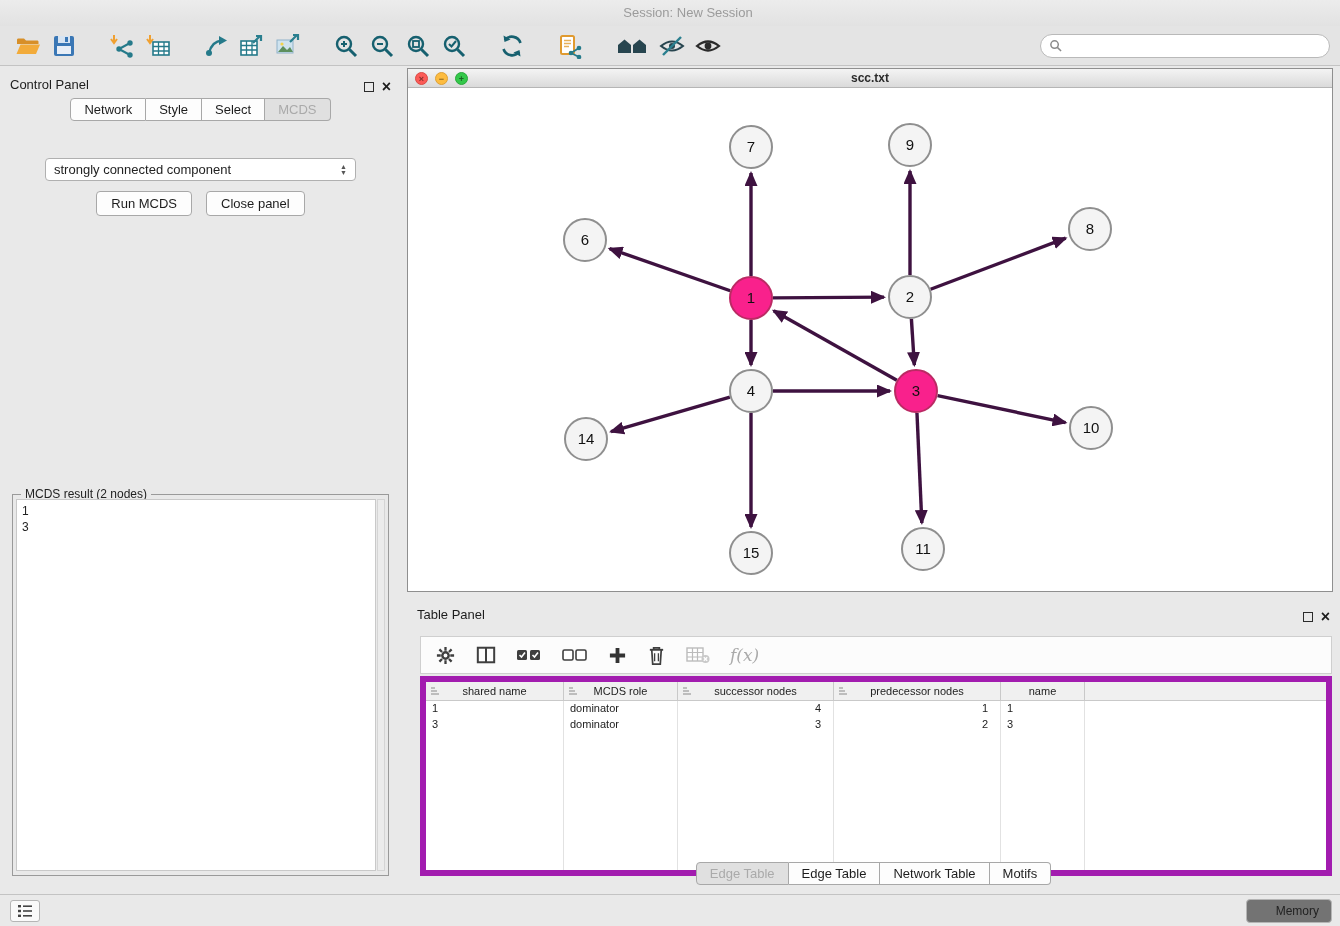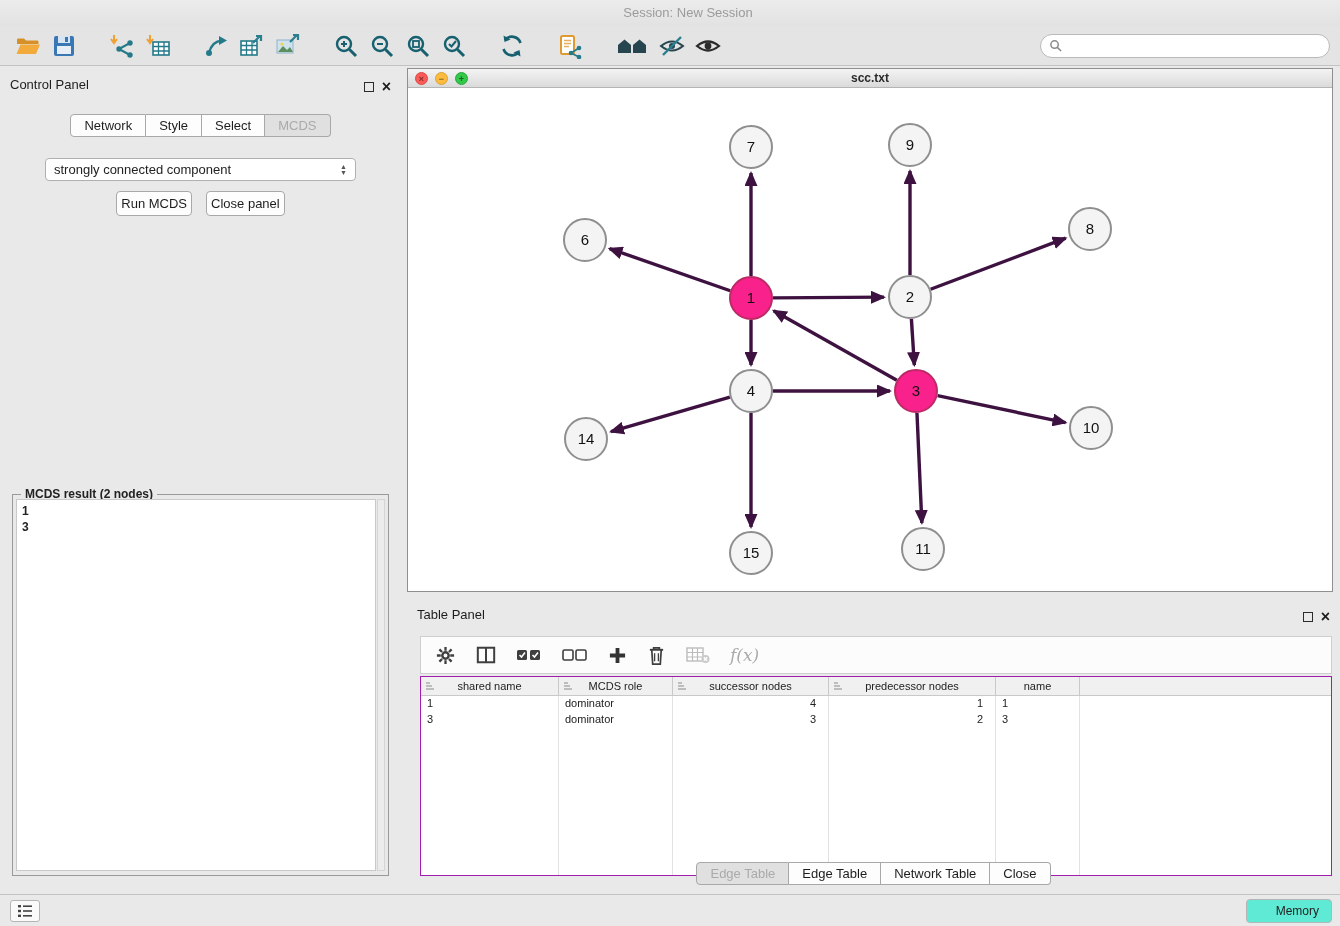--- a/index.html
+++ b/index.html
@@ -33,41 +33,41 @@
     display:flex; align-items:center; padding:0 8px; gap:5px;
   }
   .search-wrap input { border:none; outline:none; flex:1; font-size:12px; background:transparent; font-family:"Liberation Sans",sans-serif; }
 
   
   .control-panel { position:absolute; left:0; top:66px; width:401px; height:828px; background:#e9e9e9; }
   .panel-header { height:26px; display:flex; align-items:flex-end; padding:0 10px; font-size:13px; color:#1d1d1d; }
   .panel-header .win-controls { margin-left:auto; display:flex; align-items:center; gap:8px; }
   .win-box { width:10px; height:10px; border:1.6px solid #2b2b2b; display:inline-block; }
   .win-x { font-size:16px; font-weight:bold; color:#1d1d1d; line-height:10px; }
-  .cp-tabs { display:flex; justify-content:center; margin-top:22px; }
+  .cp-tabs { display:flex; justify-content:center; margin-top:6px; }
   .seg-btn {
     font-size:13px; padding:3px 13px; background:#fdfdfd; border:1px solid #a8a8a8;
     border-left:none; color:#1d1d1d; cursor:default;
   }
   .seg-btn:first-child { border-left:1px solid #a8a8a8; border-radius:4px 0 0 4px; }
   .seg-btn:last-child { border-radius:0 4px 4px 0; }
   .seg-btn.active { background:#e0e0e0; color:#aaaaaa; }
   .opt-label { text-align:center; margin-top:22px; font-size:13px; }
   .criterion-select {
     position:absolute; left:45px; top:92px; width:311px; height:23px;
     background:#fff; border:1px solid #b0b0b0; border-radius:4px;
     display:flex; align-items:center; padding:0 8px; font-size:13px;
   }
   .criterion-select .stepper { margin-left:auto; display:flex; flex-direction:column; line-height:6px; font-size:7px; color:#555; }
   .cp-buttons { position:absolute; left:0; top:125px; width:100%; display:flex; justify-content:center; gap:14px; }
   .push-btn {
-    font-size:13px; padding:4px 4px; background:#fdfdfd;
+    font-size:13px; padding:4px 14px; background:#fdfdfd;
     border:1px solid #a8a8a8; border-radius:4px; color:#1d1d1d;
   }
-  .result-box { position:absolute; left:12px; top:428px; width:377px; height:382px; border:1px solid #9a9a9a;font-weight:bold; }
+  .result-box { position:absolute; left:12px; top:428px; width:377px; height:382px; border:1px solid #9a9a9a; }
   .result-label { position:absolute; top:-8px; left:8px; background:#e9e9e9; padding:0 4px; font-size:12px; }
   .result-inner {
     position:absolute; left:3px; top:4px; right:12px; bottom:4px;
     background:#fff; border:1px solid #c9c9c9; font-size:12px; padding:3px 5px; line-height:16px;
   }
   .result-scroll { position:absolute; right:3px; top:4px; width:8px; bottom:4px; background:#ececec; border:1px solid #d5d5d5; }
 
   
   .net-window {
     position:absolute; left:407px; top:68px; width:926px; height:524px;
@@ -90,21 +90,21 @@
   .table-panel { position:absolute; left:407px; top:596px; width:933px; height:292px; background:#e9e9e9; }
   .tp-toolbar {
     position:absolute; left:13px; top:28px; right:8px; height:38px;
     background:#fcfcfc; border:1px solid #cfcfcf;
     display:flex; align-items:center; gap:20px; padding:0 14px;margin-top:12px;
   }
   .tp-icon { display:flex; align-items:center; }
   .fx-label { font-family:"DejaVu Serif", serif; font-style:italic; font-size:17px; color:#aaaaaa; }
   .tp-table {
     position:absolute; left:13px; top:80px; right:8px; height:200px;
-    background:#fff; border:1px solid #a21caf; display:flex; flex-direction:column; overflow:hidden;
+    background:#fff; border:6px solid #a21caf; display:flex; flex-direction:column; overflow:hidden;
   }
   .thead { display:flex; height:19px; background:#f0f0f0; border-bottom:1px solid #c9c9c9; flex:0 0 auto; }
   .th {
     position:relative; border-right:1px solid #c9c9c9; font-size:11px;
     display:flex; align-items:center; justify-content:center; gap:4px; overflow:hidden;
   }
   .th .sort-ic { position:absolute; left:4px; top:4px; }
   .tr { display:flex; height:16px; font-size:11px; flex:0 0 auto; }
   .tr.filler { flex:1 1 auto; height:auto; }
   .td { border-right:1px solid #e2e2e2; padding:1px 6px; overflow:hidden; white-space:nowrap; }
@@ -114,21 +114,21 @@
 
   
   .statusbar { position:absolute; left:0; right:0; bottom:0; height:32px; background:#e9e9e9; border-top:1px solid #c3c3c3; }
   .console-btn {
     position:absolute; left:10px; top:5px; width:30px; height:22px;
     background:#fafafa; border:1px solid #b5b5b5; border-radius:3px;
     display:flex; align-items:center; justify-content:center;
   }
   .memory-btn {
     position:absolute; right:8px; top:4px; height:24px;
-    background:#5eead4; border:1px solid #b5b5b5; border-radius:4px;
+    background:#737373; border:1px solid #b5b5b5; border-radius:4px;
     display:flex; align-items:center; gap:8px; padding:0 12px; font-size:12px;
   }
   .mem-dot { width:9px; height:9px; border-radius:50%; }
 </style>
 </head>
 <body>
 
 <div class="titlebar">Session: New Session</div>
 
 <div class="main-toolbar">
@@ -498,21 +498,21 @@
         <div class="td c1"></div>
         <div class="td c2"></div>
         <div class="td c3"></div>
         <div class="td c4"></div>
     </div>
   </div>
   <div class="tp-tabs">
     <span class="seg-btn active">Edge Table</span>
     <span class="seg-btn">Edge Table</span>
     <span class="seg-btn">Network Table</span>
-    <span class="seg-btn">Close</span>
+    <span class="seg-btn">Motifs</span>
   </div>
 </div>
 
 <div class="statusbar">
   <span class="console-btn">
     <svg width="16" height="14" viewBox="0 0 16 14">
       <rect x="1" y="1" width="3" height="2.4" fill="#444"></rect>
         <path d="M6 2.2h9" stroke="#444" stroke-width="1.6"></path>
       <rect x="1" y="5.8" width="3" height="2.4" fill="#444"></rect>
         <path d="M6 7h9" stroke="#444" stroke-width="1.6"></path>

